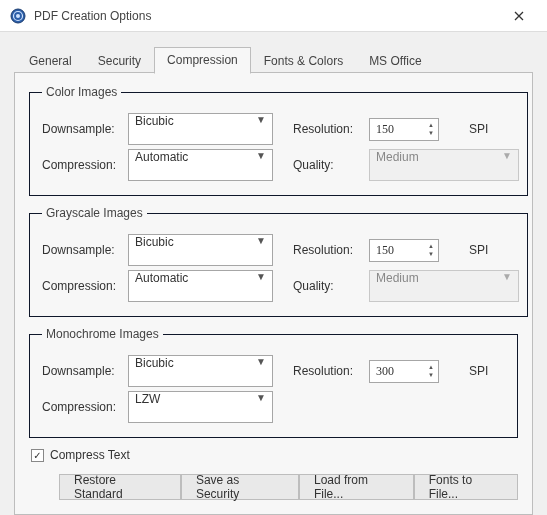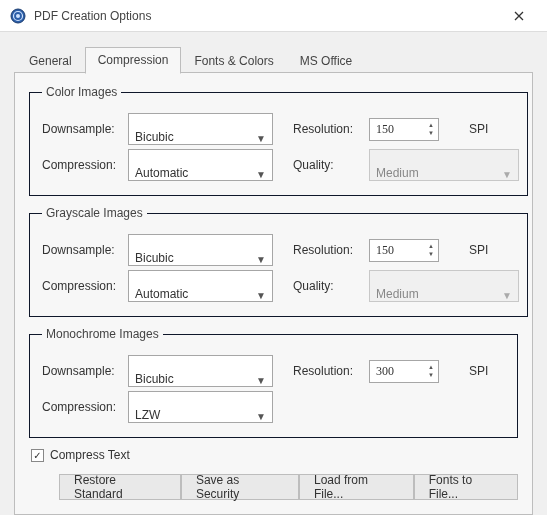--- a/index.html
+++ b/index.html
@@ -79,21 +79,21 @@
     display: flex;
     align-items: center;
     gap: 6px;
     margin: 4px 0;
   }
   .lbl-left { width: 80px; color: #333; }
   .combo {
     flex: 0 0 145px;
     height: 32px;
     display: flex;
-    align-items: flex-end;
+    align-items: flex-start;
     justify-content: space-between;
     background: #fff;
     border: 1px solid #a6a6a6;
     padding: 0 6px;
     cursor: default;
   }
   .combo.disabled {
     background: #f0f0f0;
     border-color: #c8c8c8;
     color: #888;
@@ -181,20 +181,21 @@
   <span class="close">
     <svg width="10" height="10" viewBox="0 0 10 10">
         <path d="M1 1 L9 9 M9 1 L1 9" stroke="#333" stroke-width="1.3"></path>
       </svg>
   </span>
 </div>
 
 <div class="main">
   <div class="tabs">
     <div class="tab">General</div>
+    <div class="tab">Security</div>
     <div class="tab active">Compression</div>
     <div class="tab">Fonts &amp; Colors</div>
     <div class="tab">MS Office</div>
   </div>
 
   <div class="panel">
 
     <fieldset class="group">
       <legend>Color Images</legend>
       <div class="row">

